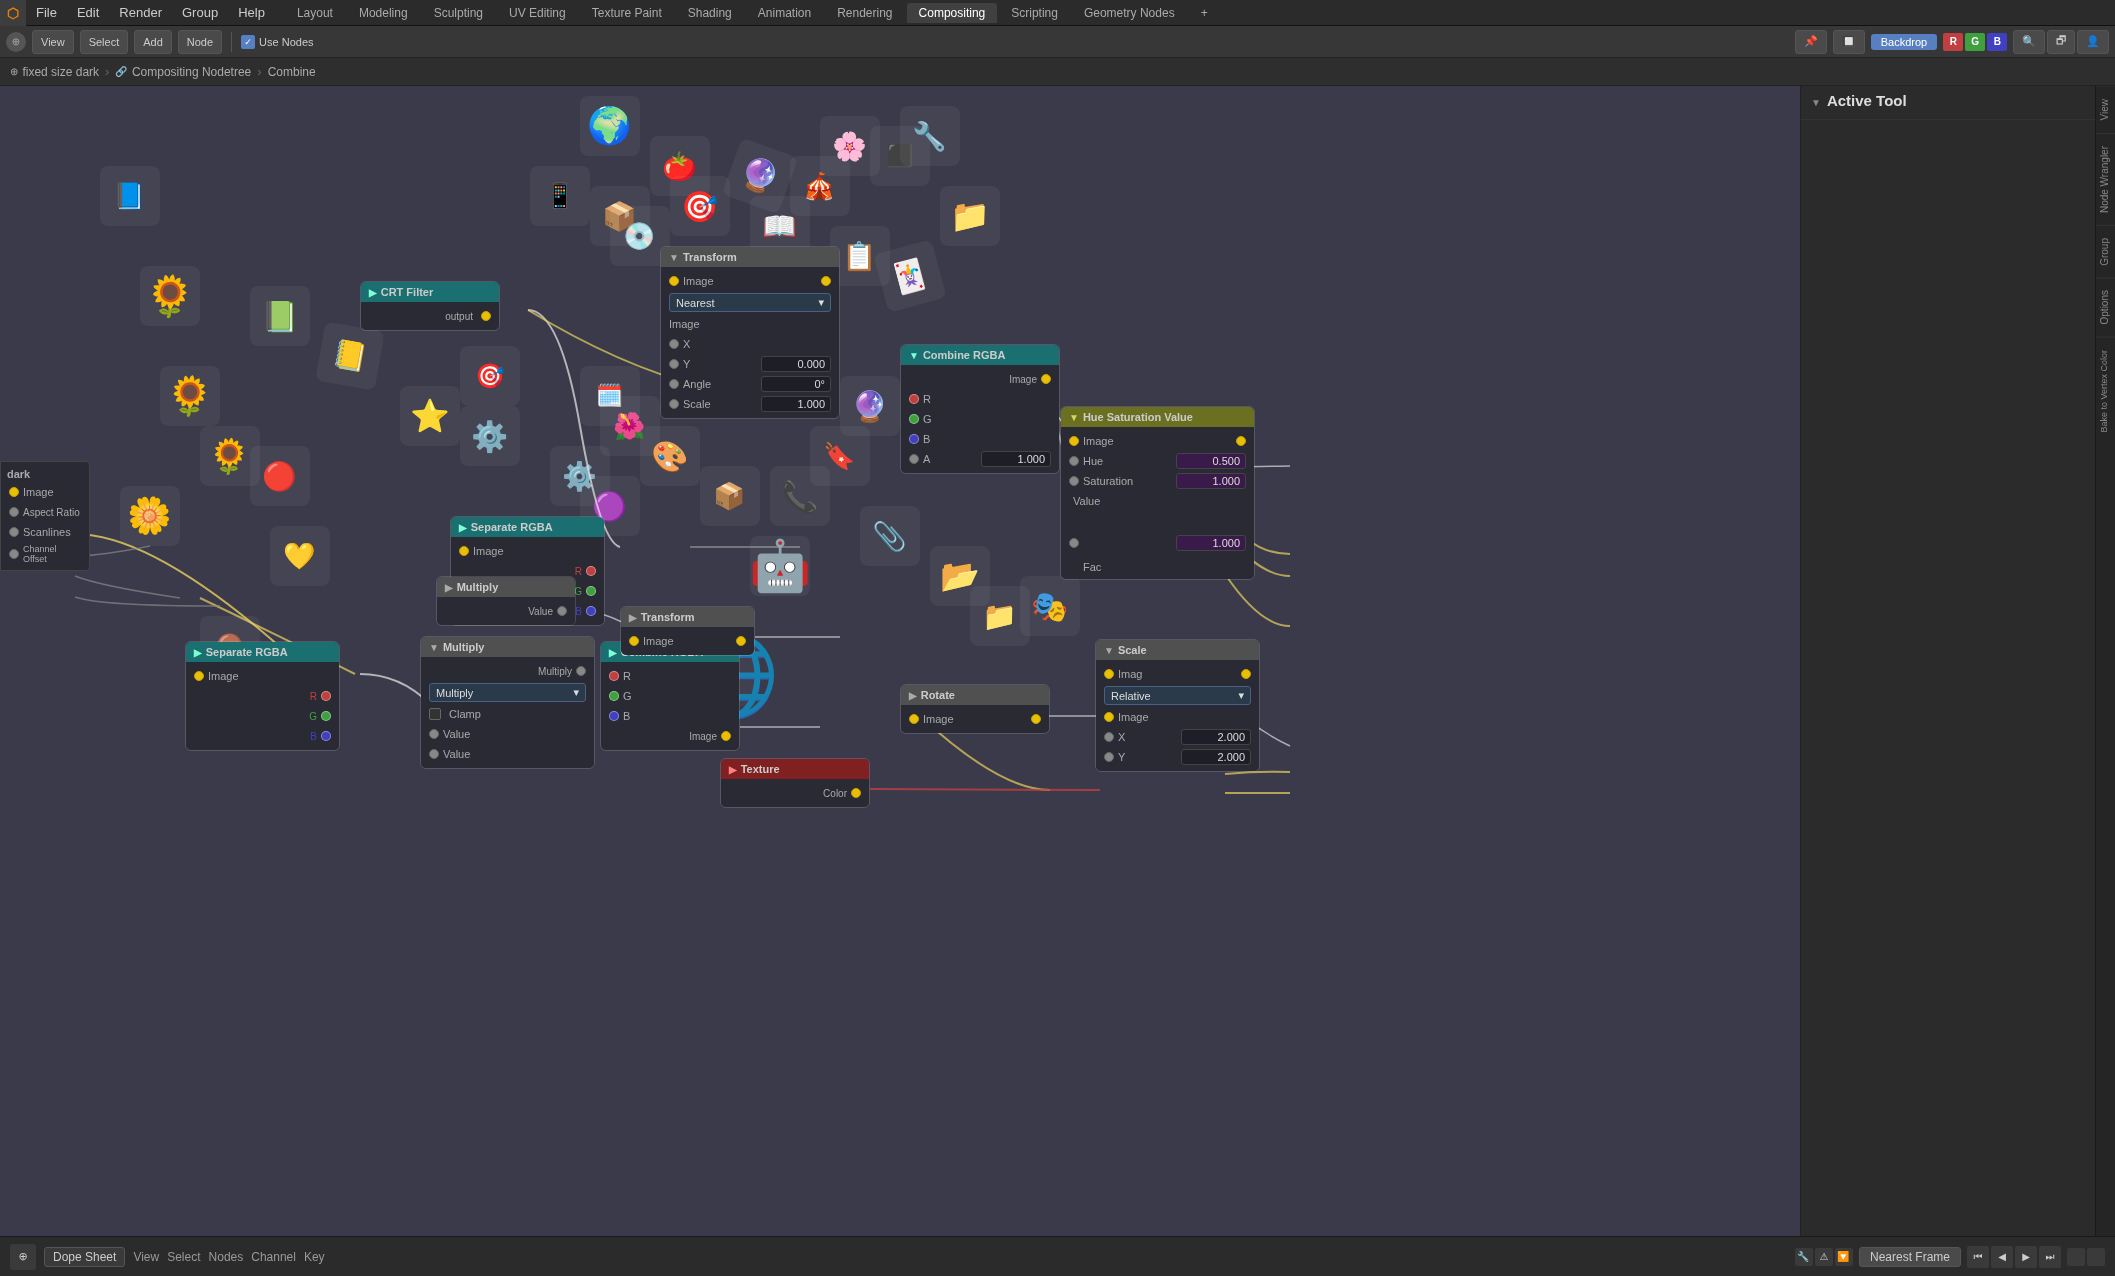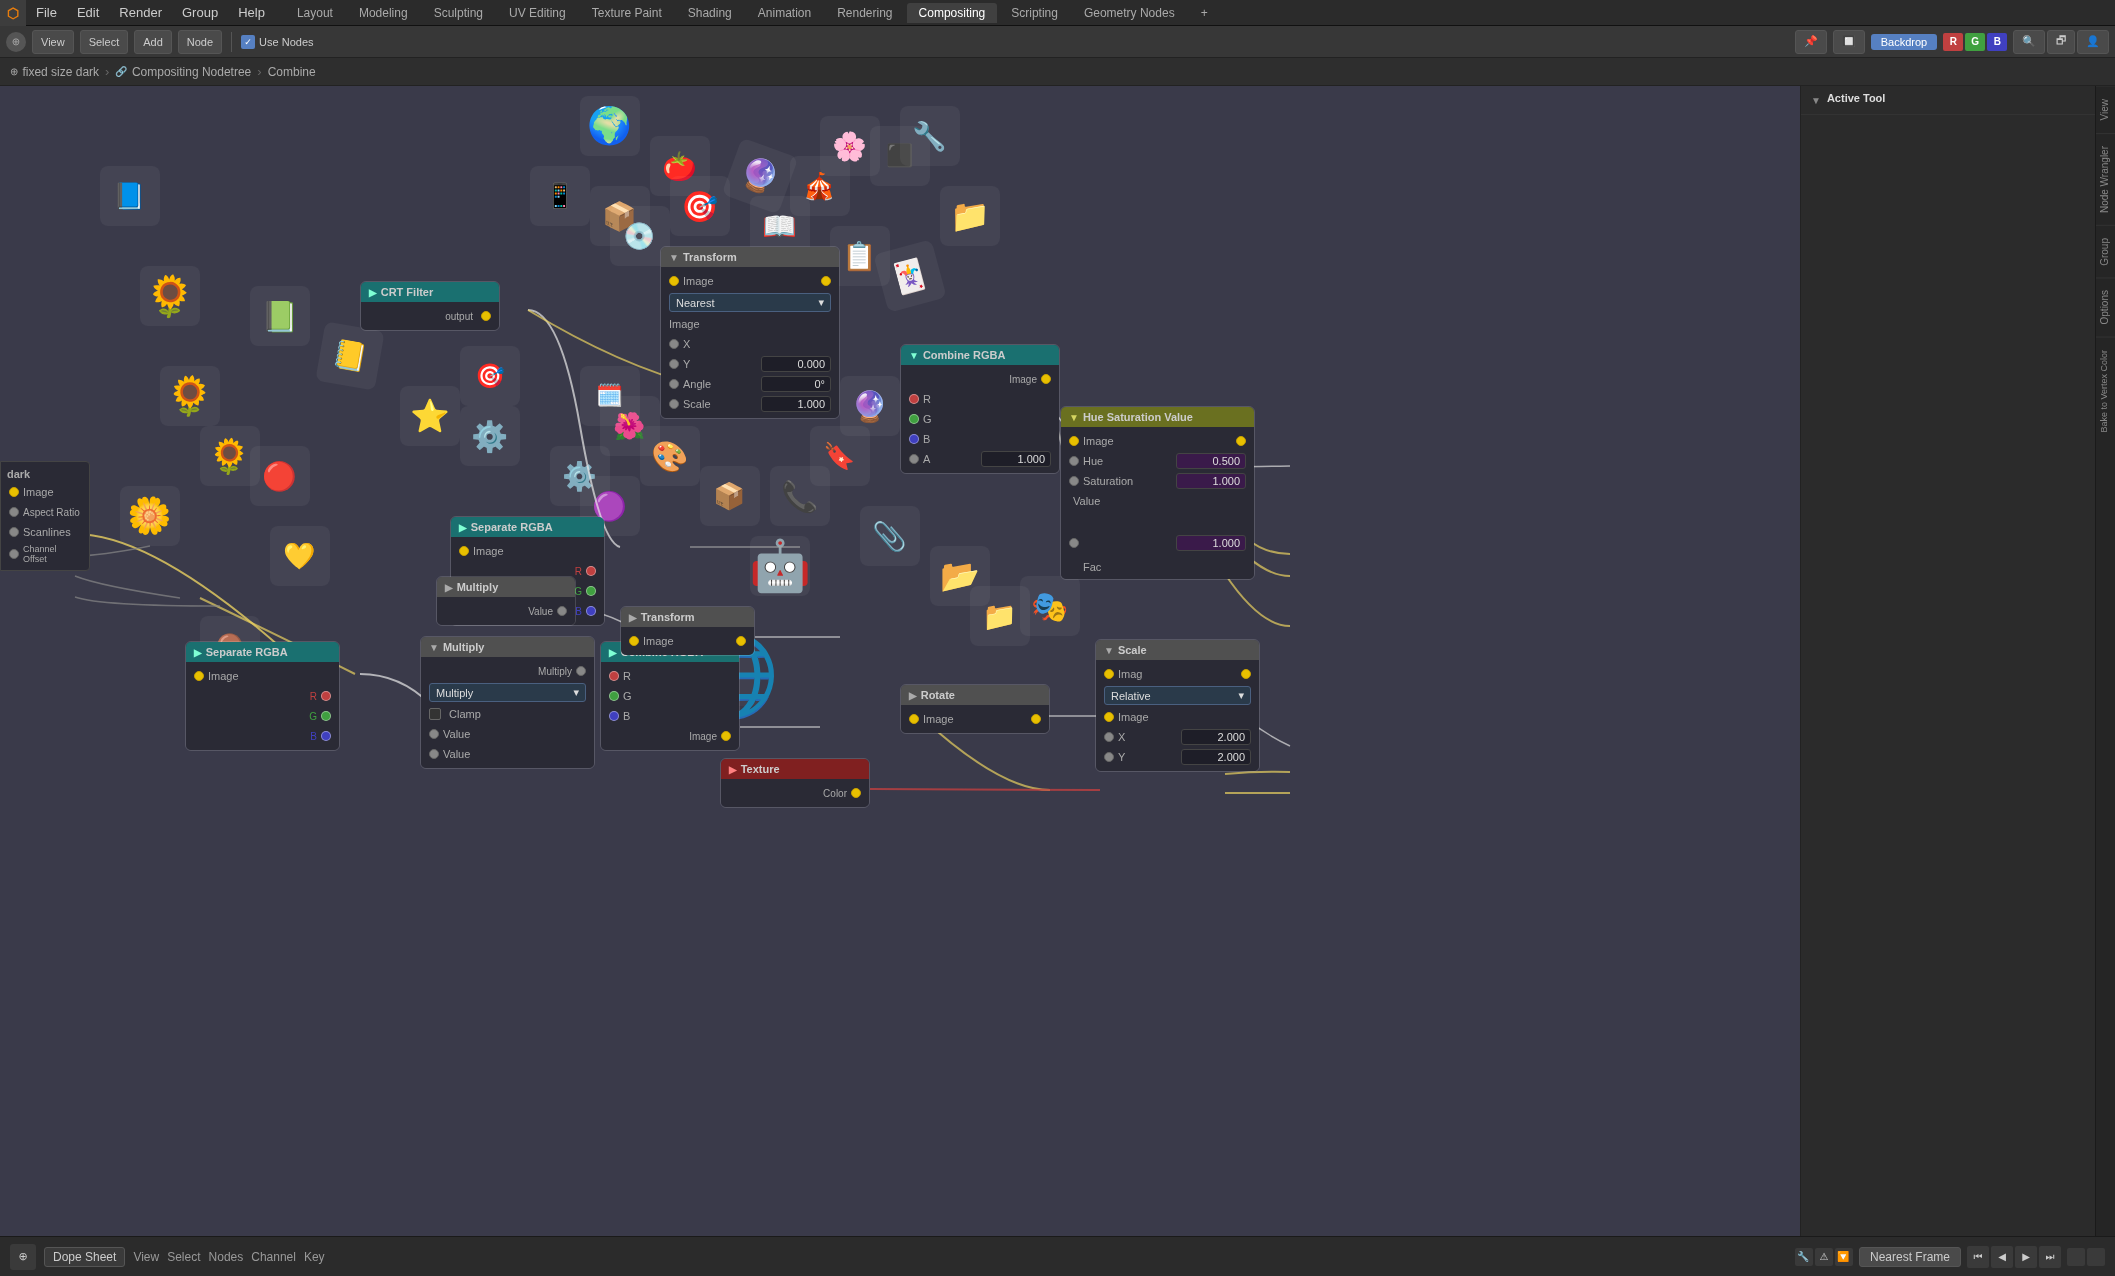--- a/index.html
+++ b/index.html
@@ -242,21 +242,21 @@
       color: #888;
       cursor: pointer;
       border-bottom: 1px solid #333;
     }
 
     .rpanel-section {
       padding: 6px 10px;
       border-bottom: 1px solid #333;
     }
     .rpanel-title {
-      font-size: 11px;
+      font-size: 15px;
       color: #ddd;
       font-weight: bold;
       display: flex; align-items: center; gap: 4px;
       margin-bottom: 4px;
     }
     .icon-select-box {
       display: inline-block;
       width: 14px; height: 14px;
       border: 2px solid #ddd;
       border-radius: 2px;

